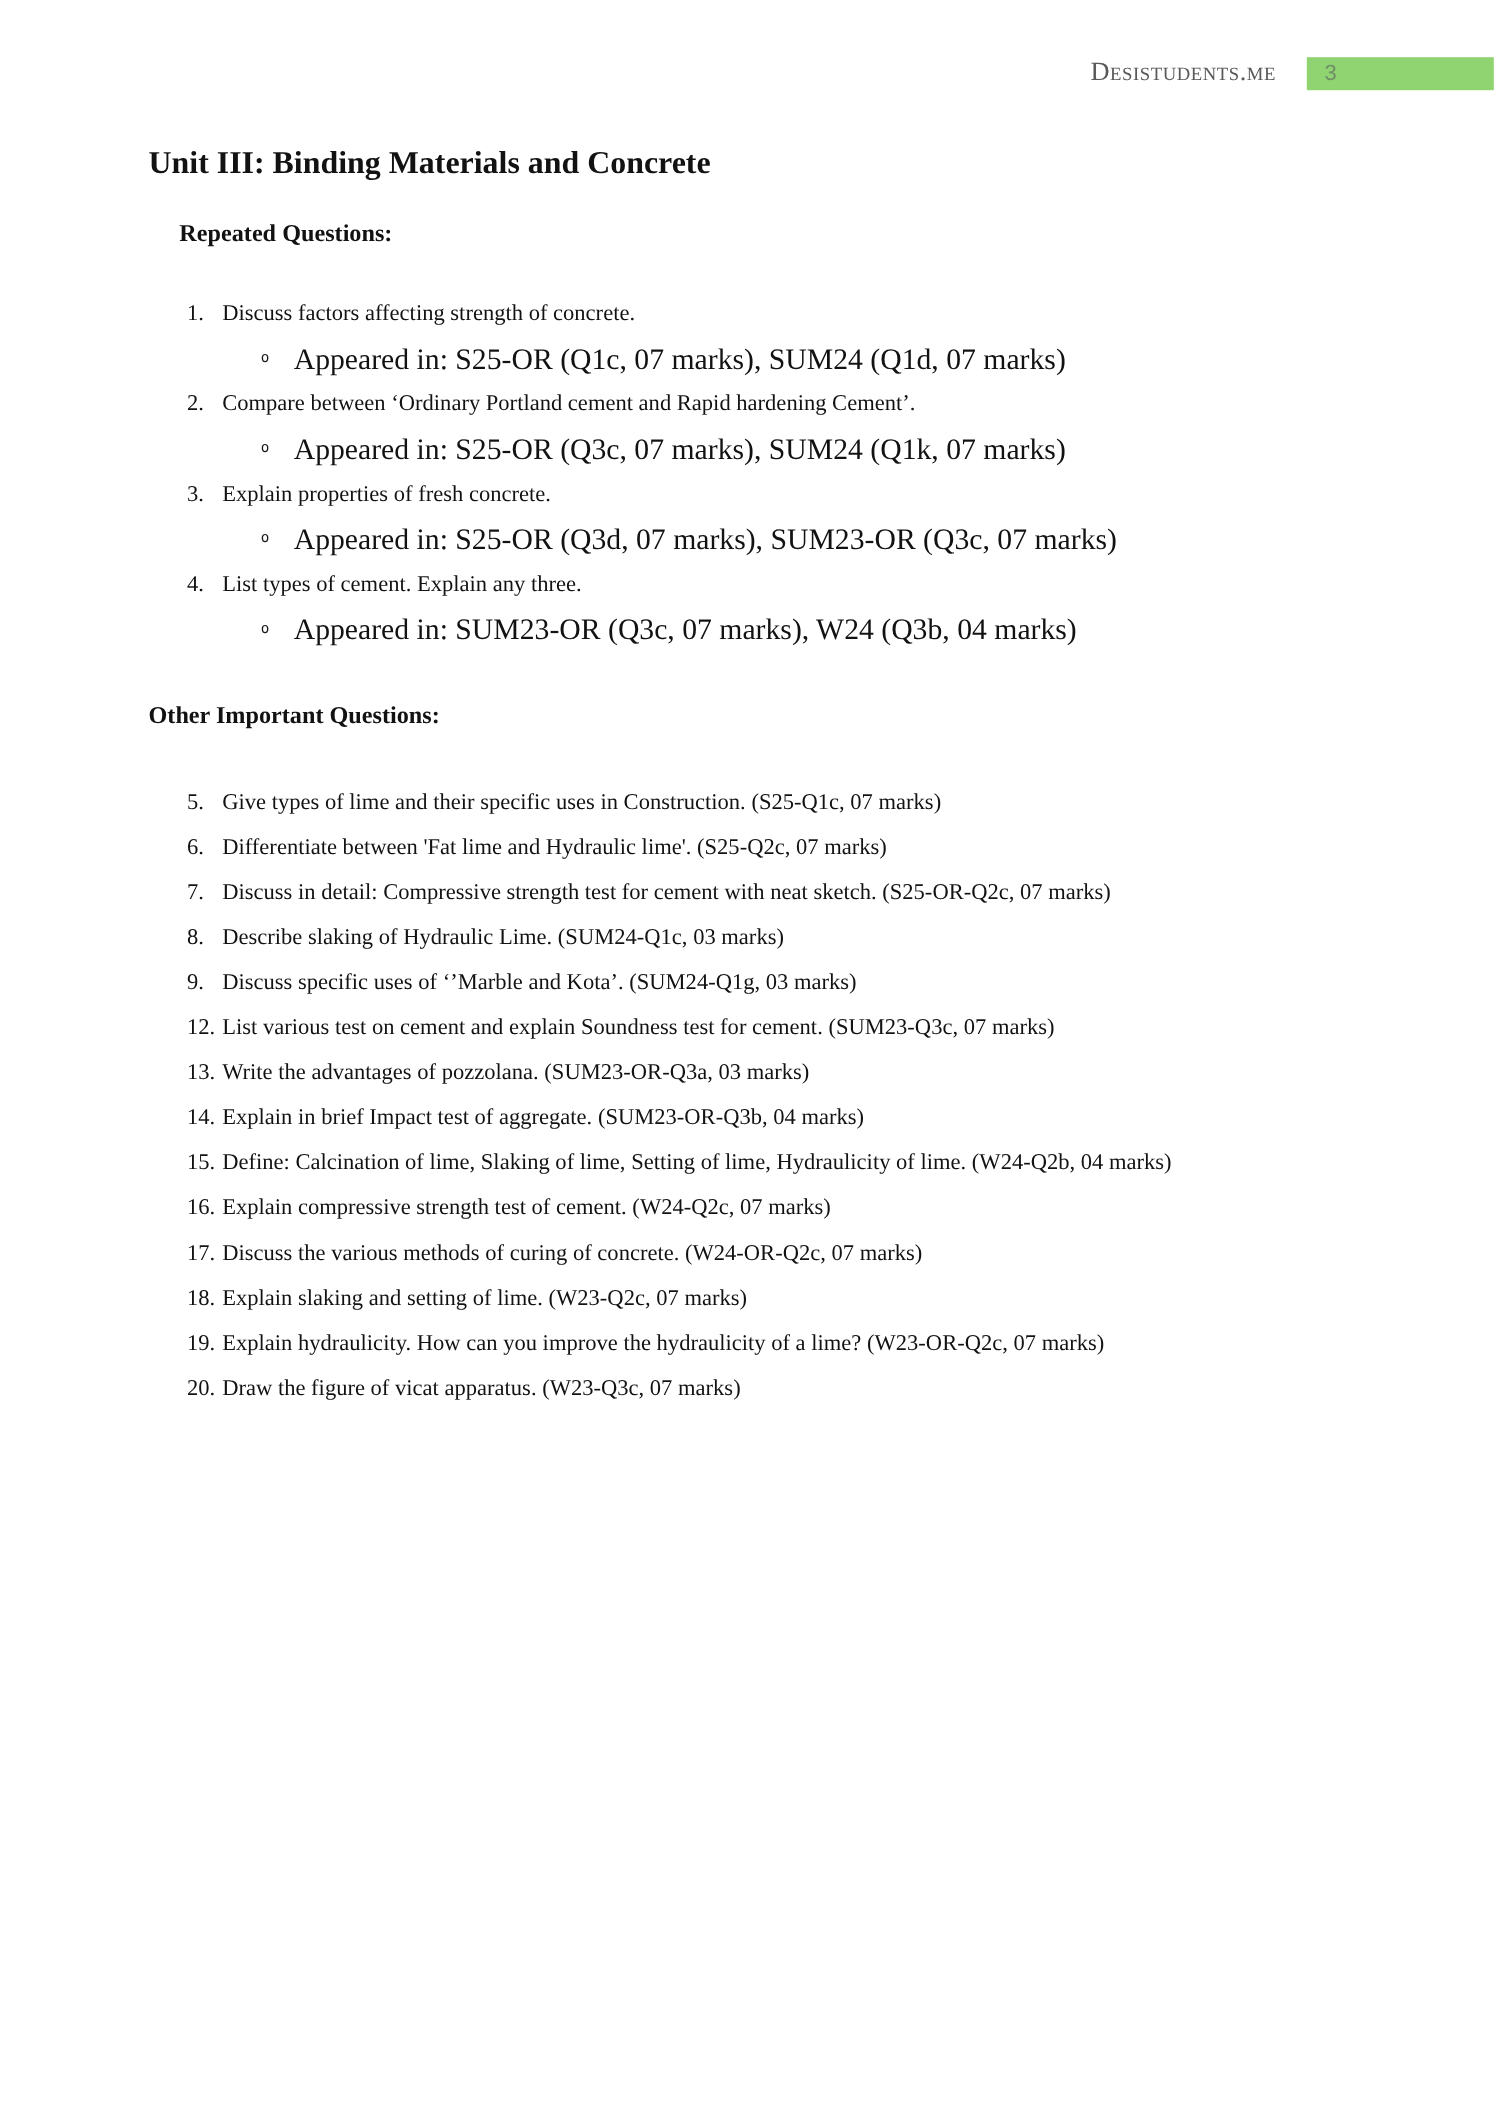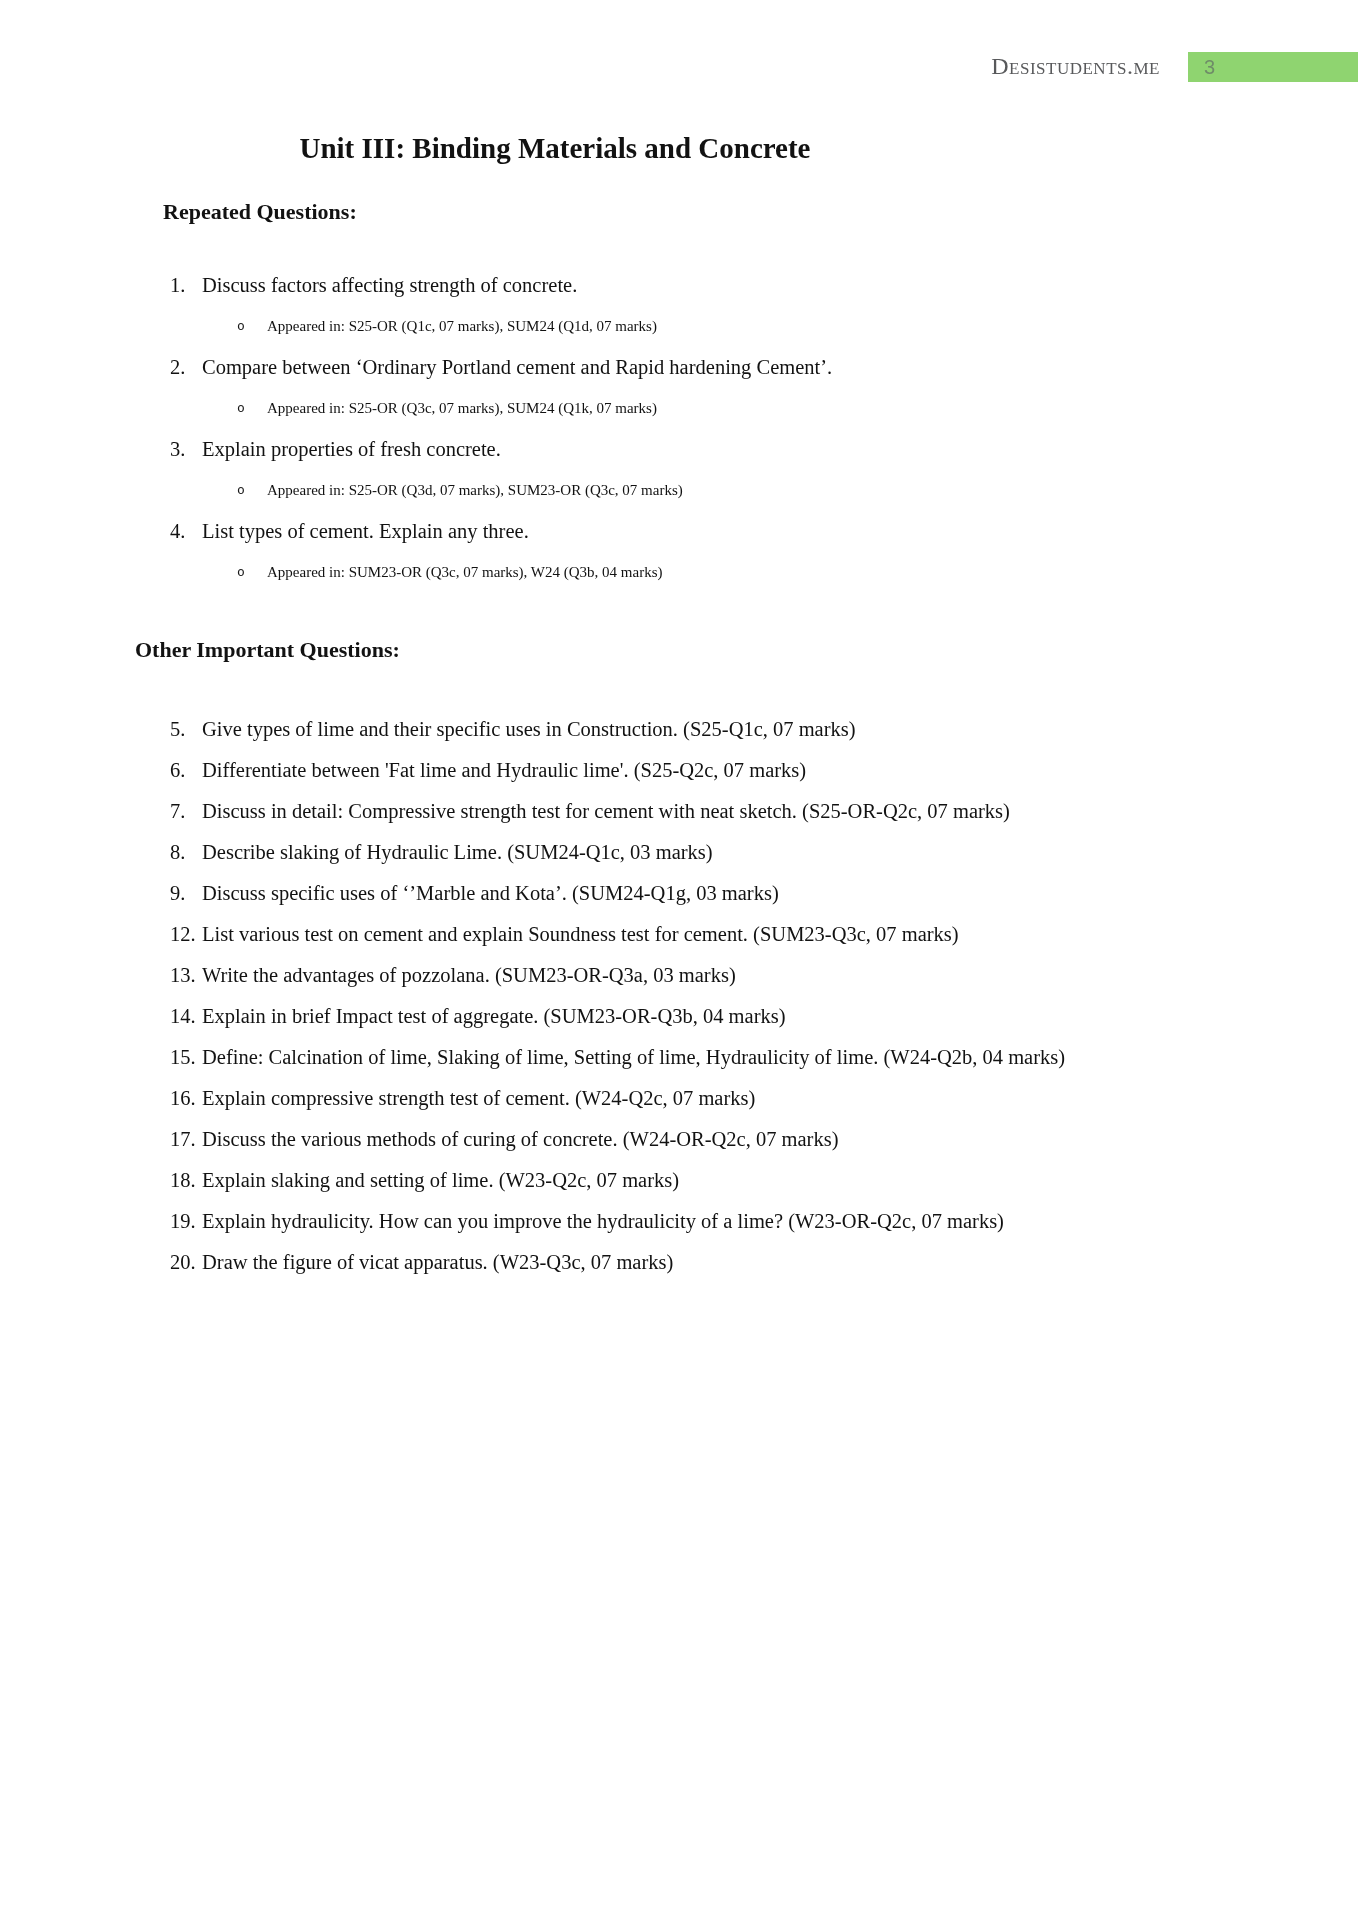--- a/index.html
+++ b/index.html
@@ -22,21 +22,21 @@
     background:#8fd470;
   }
   .page-num{
     display:block;margin-left:16px;line-height:30px;
     font-size:20px;color:#6f8d68;
     font-family:"Liberation Sans", sans-serif;
   }
   
   .content{position:absolute;top:130px;left:135px;width:1030px;}
   .title{
-    width:840px;text-align:center;
+    width:840px;text-align:left;
     font-size:29px;font-weight:bold;line-height:36px;
     margin:0;
   }
   .section-heading{
     font-size:22px;font-weight:bold;line-height:28px;
   }
   .heading-repeated{margin-top:32px;margin-left:28px;}
   .heading-other{margin-top:51px;}
   
   .q-list{list-style:none;margin:0;padding:0 0 0 35px;}
@@ -45,21 +45,21 @@
   .q-item{margin:0;padding:0;}
   .q-row{display:flex;align-items:flex-start;margin-bottom:15px;}
   .q-num{flex:none;width:32px;font-size:20.5px;line-height:26px;}
   .q-text{flex:1;max-width:965px;font-size:20.5px;line-height:26px;}
   .q-text.bold{font-weight:normal;}
   .sub-row{display:flex;align-items:flex-start;margin:0 0 15px 67px;}
   .sub-marker{
     flex:none;width:30px;font-size:13px;line-height:26px;
     font-family:"DejaVu Sans Mono", monospace;color:#1a1a1a;
   }
-  .sub-text{flex:1;font-size:15px;line-height:26px;}
+  .sub-text{flex:1;font-size:27px;line-height:26px;}
 </style>
 </head>
 <body>
 
 <div class="header">
   <span class="site">Desistudents.me</span>
   <div class="page-badge">
     <span class="page-num">3</span>
   </div>
 </div>

